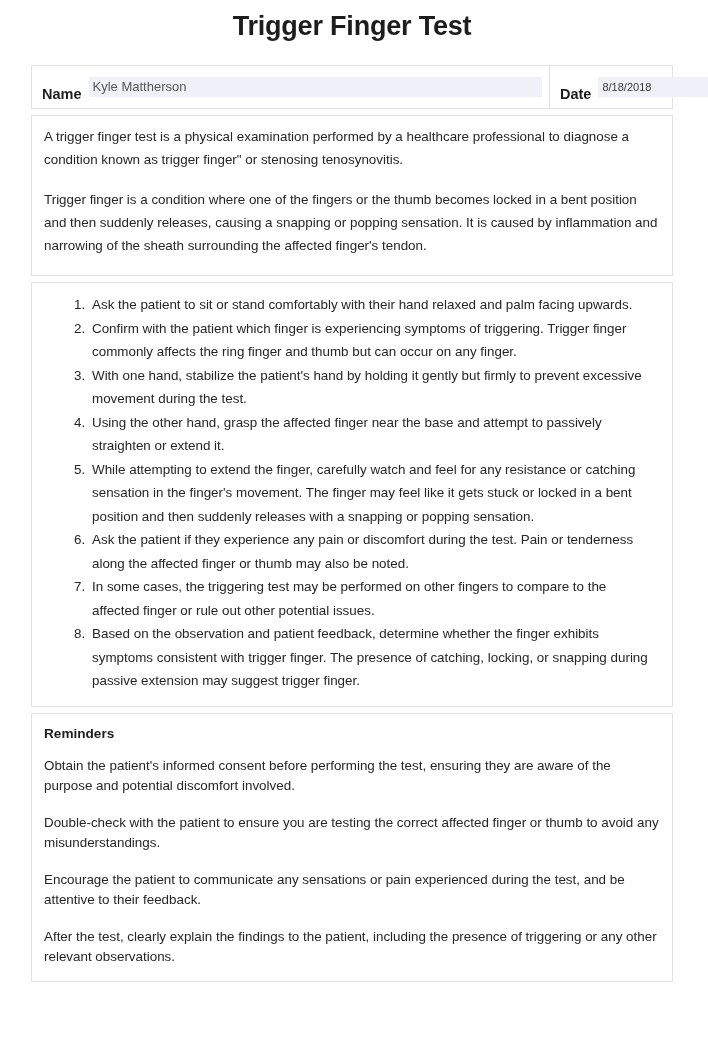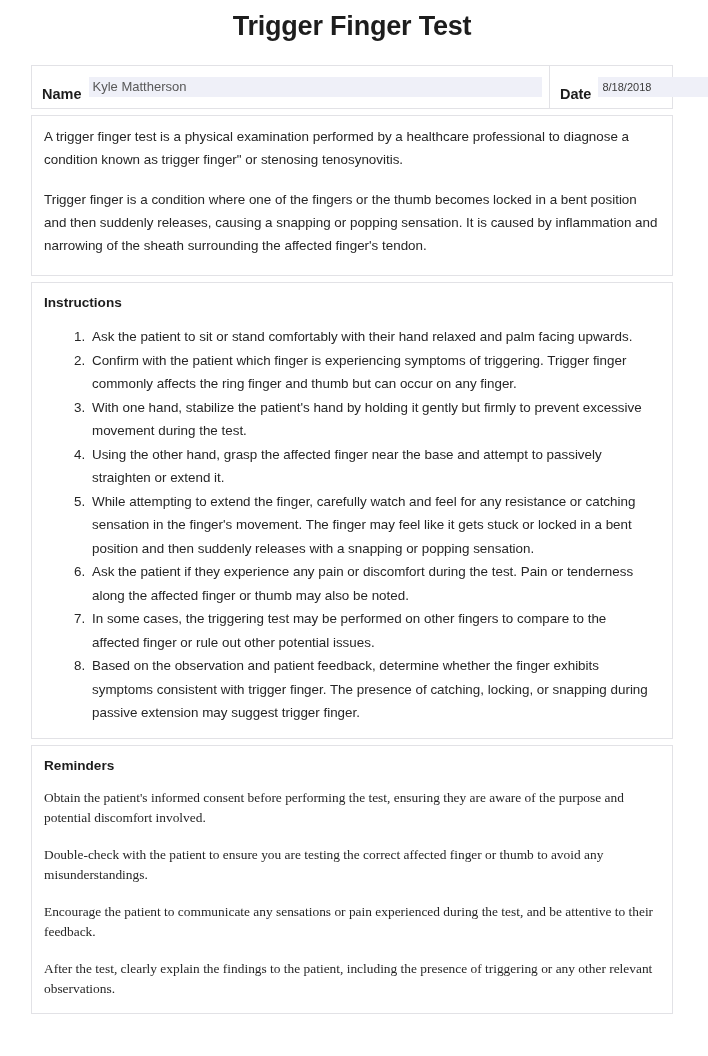--- a/index.html
+++ b/index.html
@@ -119,21 +119,20 @@
     line-height: 23.5px;
     color: #262626;
     margin: 0 0 0 11px;
     padding-left: 3px;
   }
   .reminder-p {
     margin: 0 0 17px 0;
     font-size: 13.4px;
     line-height: 20px;
     color: #262626;
-    font-family: Liberation Serif, serif;
   }
   .reminder-p:last-child {
     margin-bottom: 0;
   }
   #reminders-card {
     padding-bottom: 14px;
   }
 </style>
 </head>
 <body>
@@ -156,21 +155,20 @@
         </div>
       </div>
     </div>
 
     <div class="card text-card">
       <p>A trigger finger test is a physical examination performed by a healthcare professional to diagnose a condition known as trigger finger" or stenosing tenosynovitis.</p>
       <p>Trigger finger is a condition where one of the fingers or the thumb becomes locked in a bent position and then suddenly releases, causing a snapping or popping sensation. It is caused by inflammation and narrowing of the sheath surrounding the affected finger's tendon.</p>
     </div>
 
     <div class="card section-card">
-      <div class="section-title">Instructions</div>
       <ol class="steps">
         <li>Ask the patient to sit or stand comfortably with their hand relaxed and palm facing upwards.</li>
         <li>Confirm with the patient which finger is experiencing symptoms of triggering. Trigger finger commonly affects the ring finger and thumb but can occur on any finger.</li>
         <li>With one hand, stabilize the patient's hand by holding it gently but firmly to prevent excessive movement during the test.</li>
         <li>Using the other hand, grasp the affected finger near the base and attempt to passively straighten or extend it.</li>
         <li>While attempting to extend the finger, carefully watch and feel for any resistance or catching sensation in the finger's movement. The finger may feel like it gets stuck or locked in a bent position and then suddenly releases with a snapping or popping sensation.</li>
         <li>Ask the patient if they experience any pain or discomfort during the test. Pain or tenderness along the affected finger or thumb may also be noted.</li>
         <li>In some cases, the triggering test may be performed on other fingers to compare to the affected finger or rule out other potential issues.</li>
         <li>Based on the observation and patient feedback, determine whether the finger exhibits symptoms consistent with trigger finger. The presence of catching, locking, or snapping during passive extension may suggest trigger finger.</li>
       </ol>

